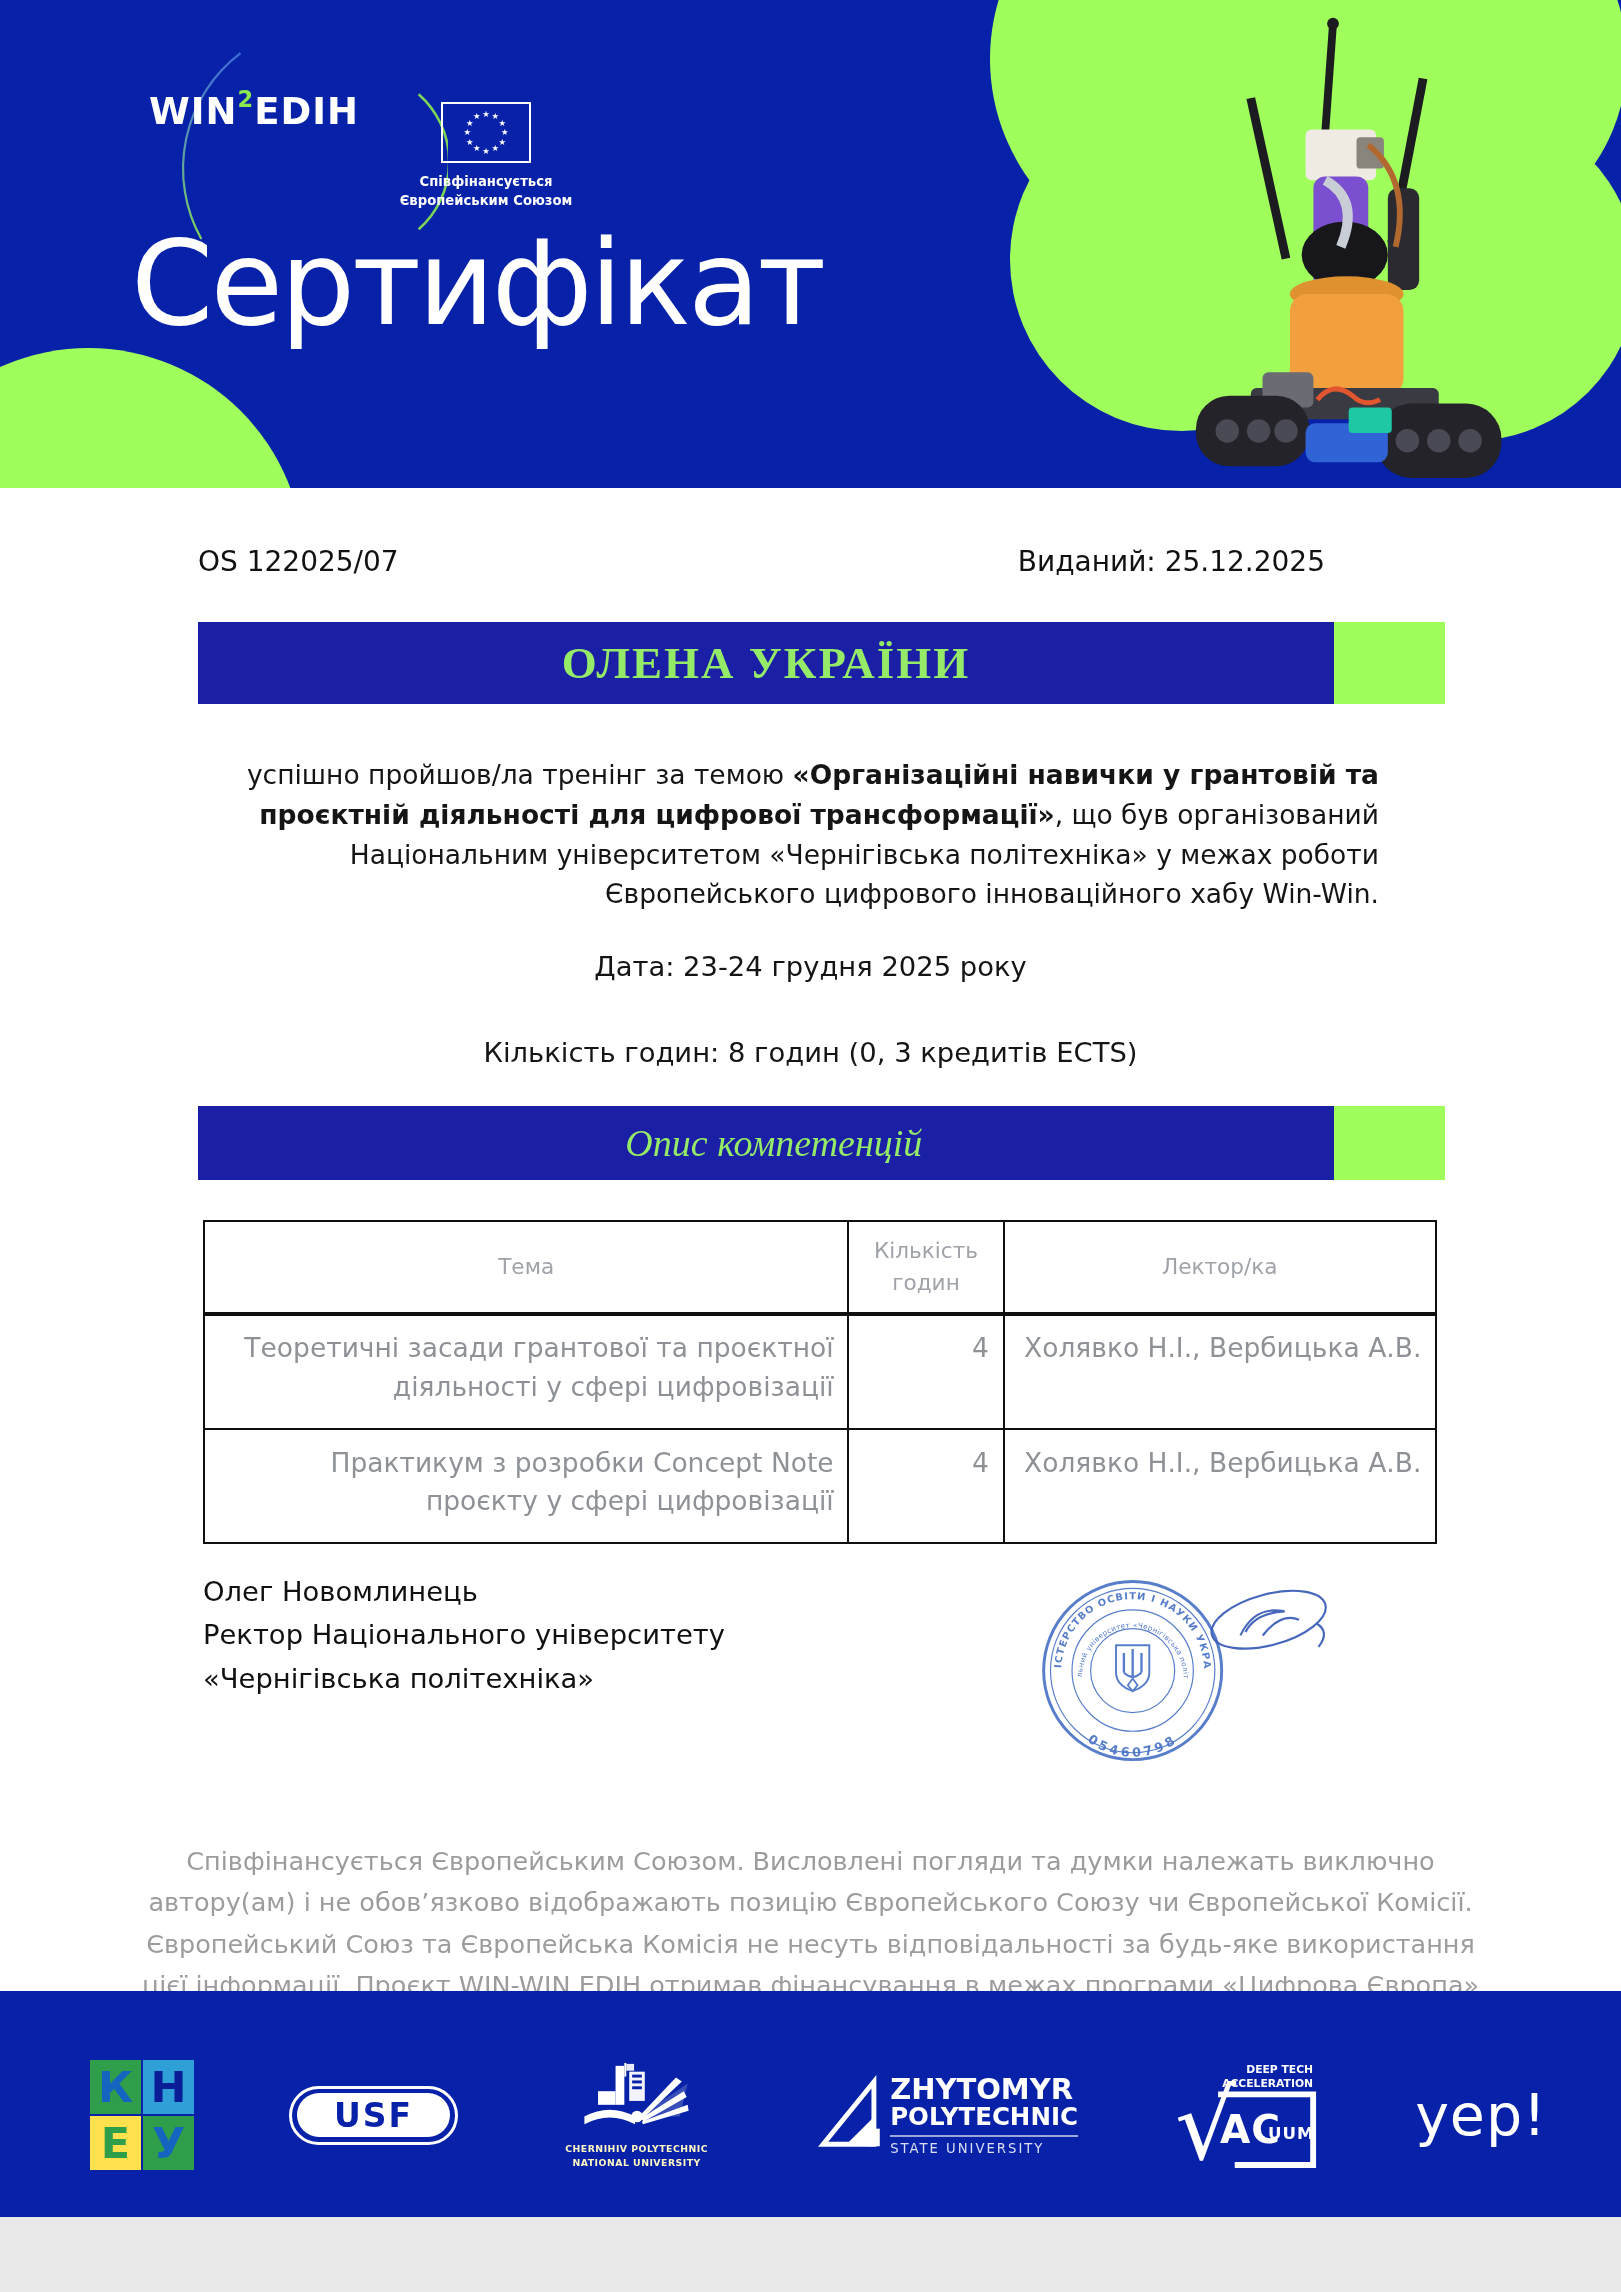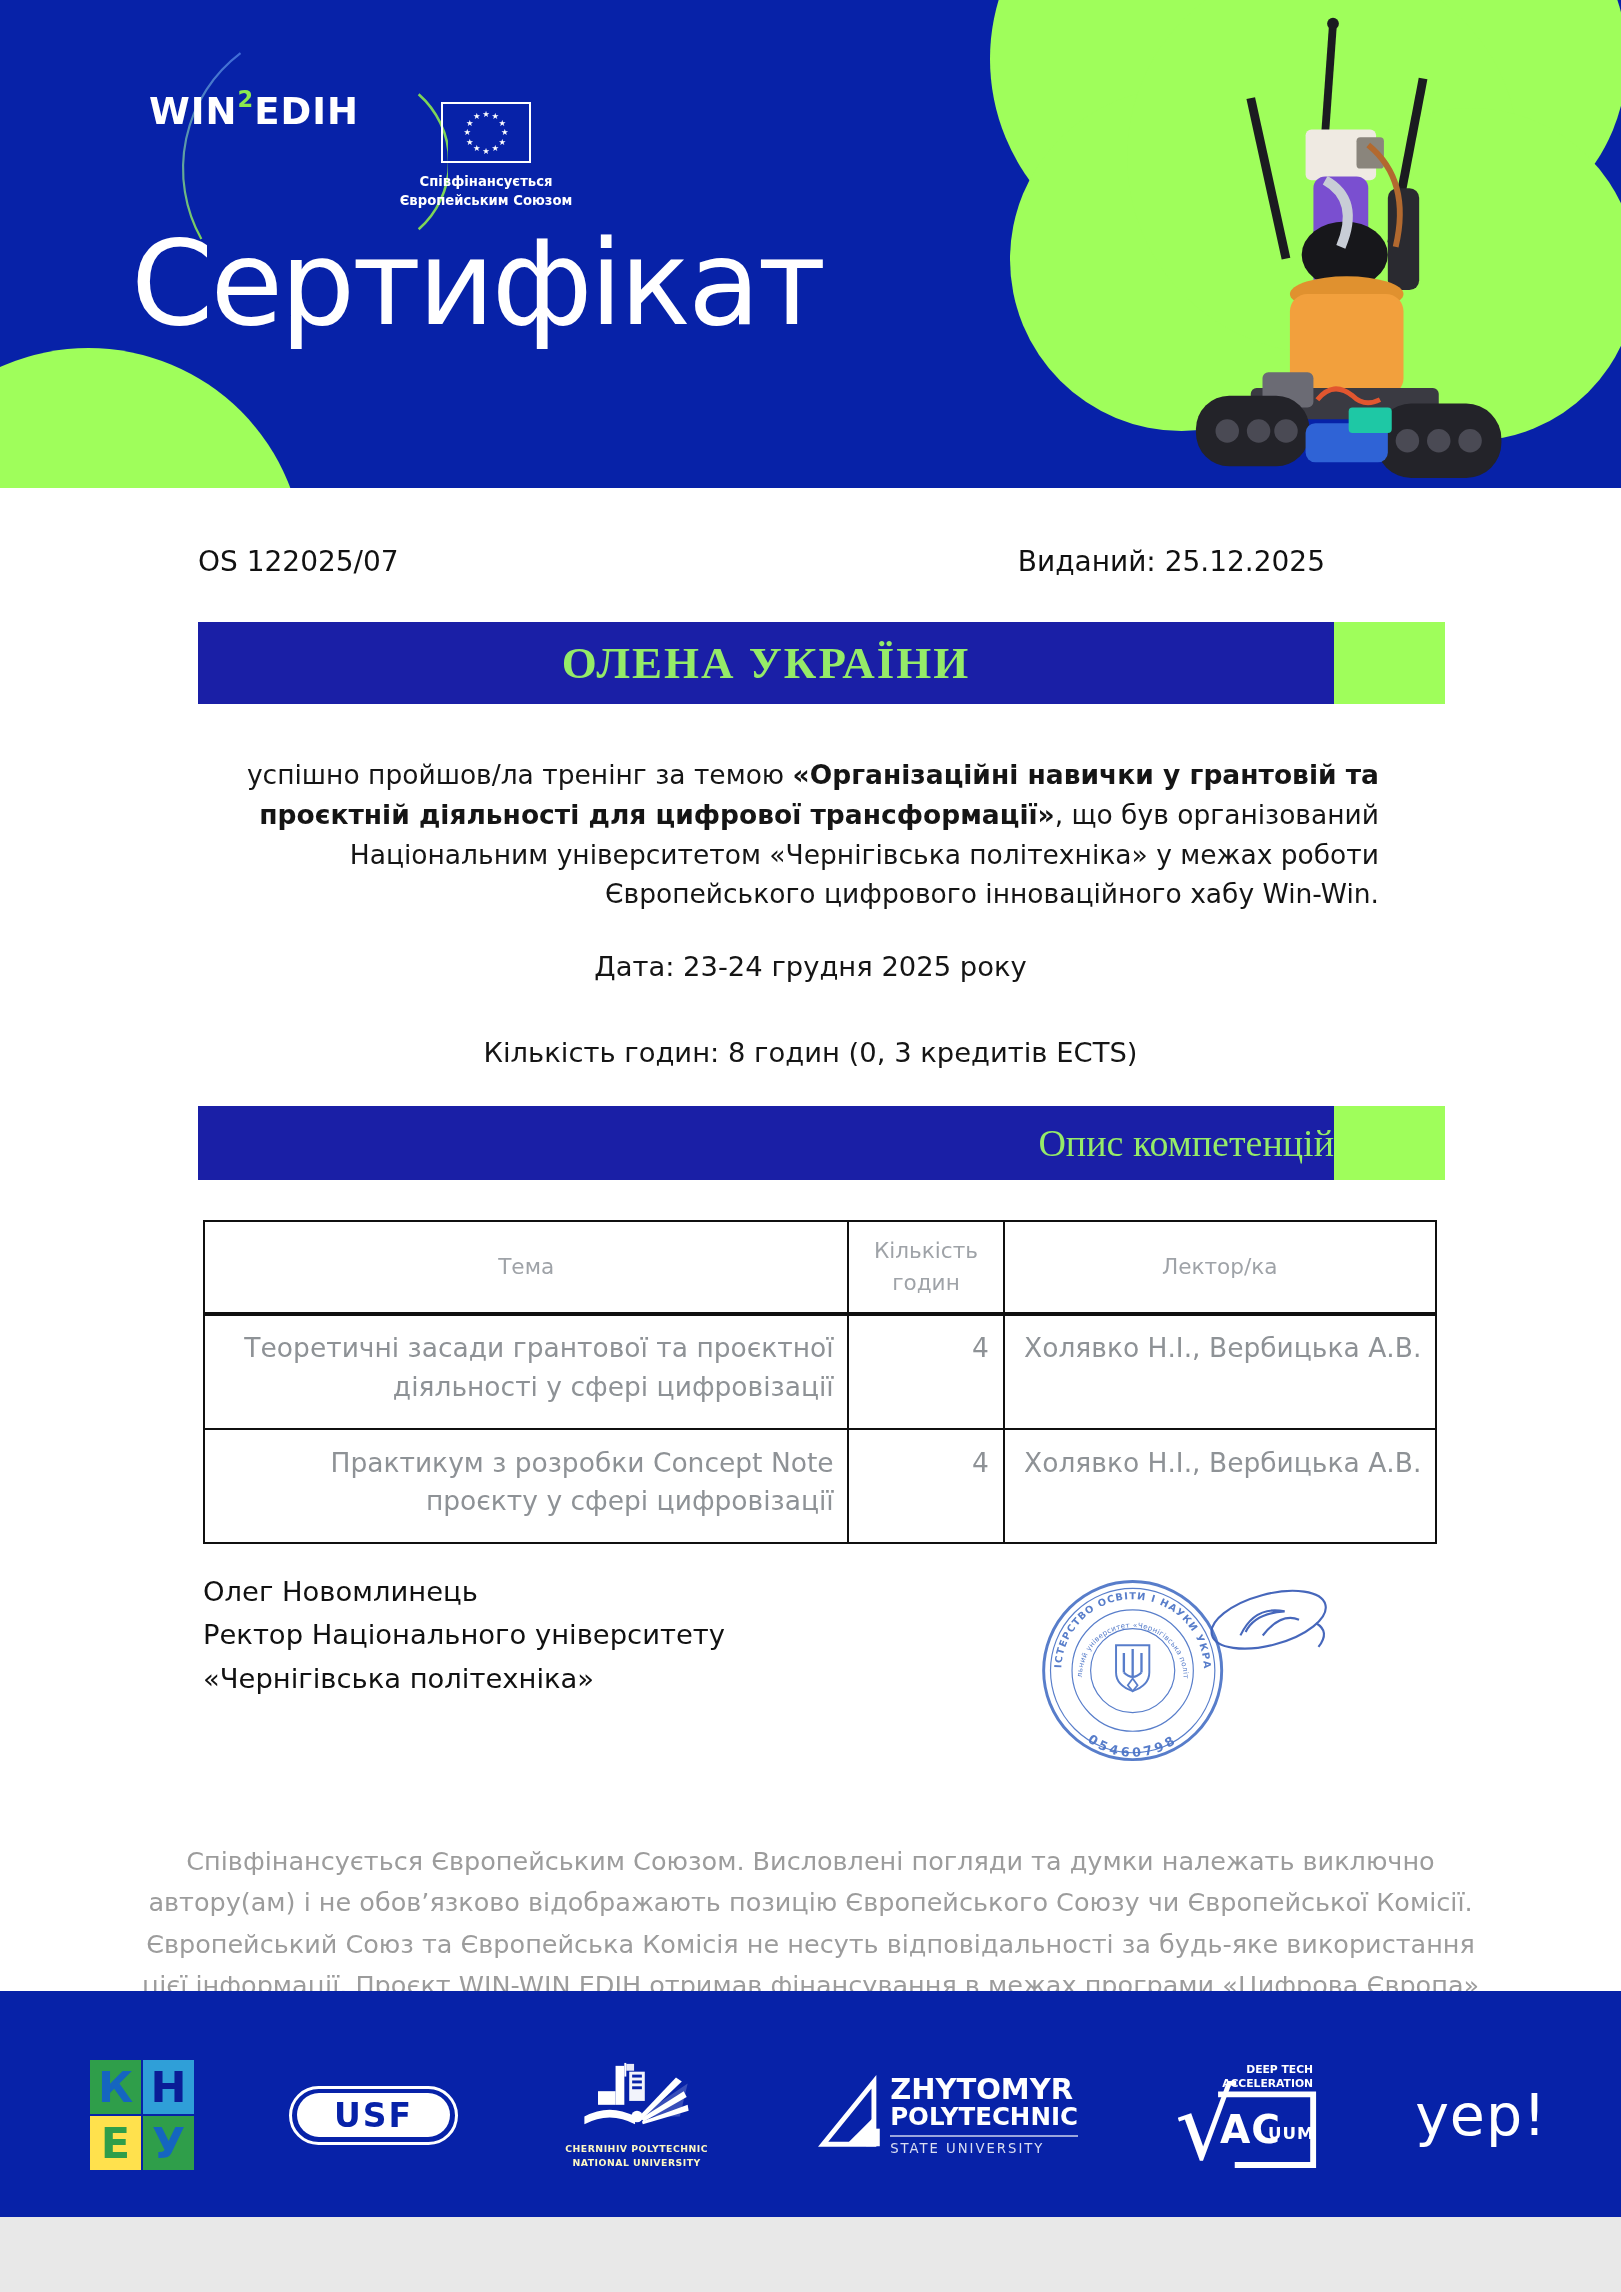--- a/index.html
+++ b/index.html
@@ -46,21 +46,21 @@
 
   
   .intro{position:absolute;left:242px;top:755px;width:1137px;text-align:right;
          font-size:26.5px;line-height:1.5;color:#151515;}
   .center-line{position:absolute;left:0;width:1621px;text-align:center;font-size:27.4px;color:#151515;}
   .date-line{top:951px;}
   .hours-line{top:1037px;}
 
   
   .comp-banner{top:1106px;height:74px;}
-  .comp-banner .fill{justify-content:flex-end;padding-left:15.7px;}
+  .comp-banner .fill{justify-content:center;padding-left:15.7px;font-style:italic;}
   .comp-text{font-family:"Liberation Serif","DejaVu Serif",serif;font-size:38px;color:#95EB68;}
 
   table.course{position:absolute;left:203px;top:1220px;width:1234px;border-collapse:collapse;
                table-layout:fixed;}
   table.course th,table.course td{border:2.9px solid #101010;}
   table.course th{height:78px;font-weight:normal;font-size:21.6px;color:#9FA3A8;
                   text-align:center;vertical-align:middle;padding:5.9px 9.8px;line-height:1.5;
                   border-bottom-width:4.9px;}
   table.course td{font-size:26.5px;color:#8E9296;padding:13.7px 13.7px 21.6px 13.7px;
                   vertical-align:top;line-height:1.45;text-align:right;}

